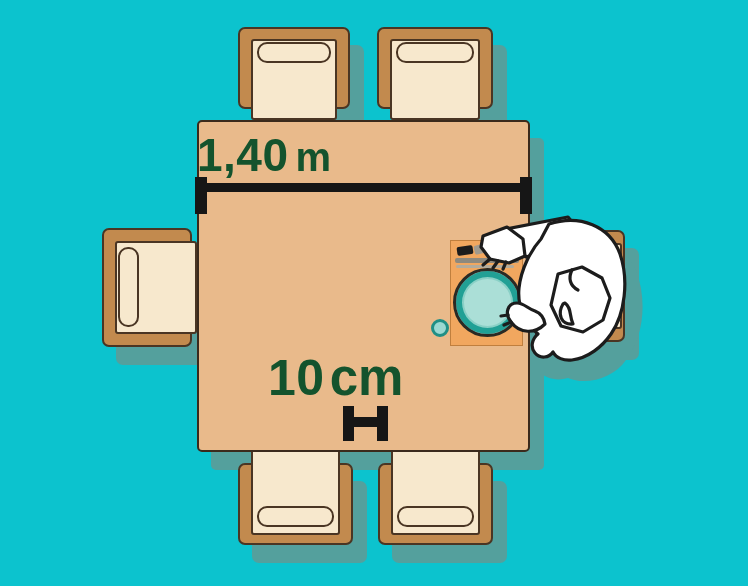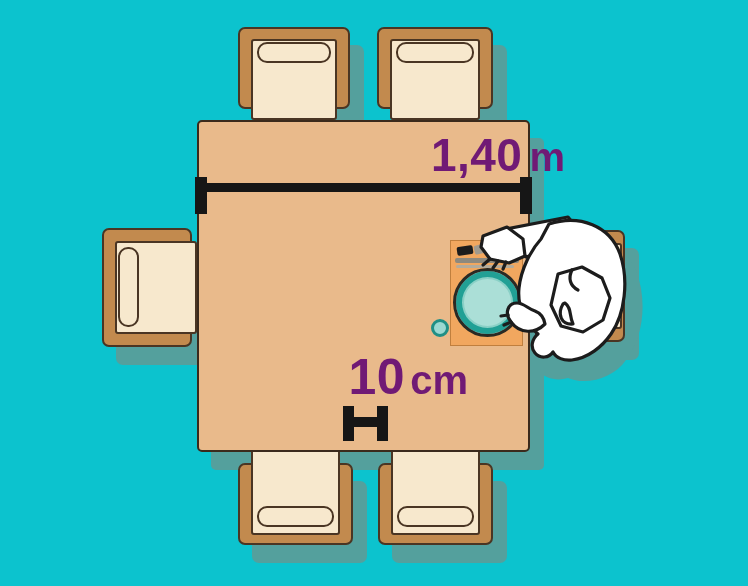--- a/index.html
+++ b/index.html
@@ -10,28 +10,28 @@
   .shadow{position:absolute;background:#54a09d;border-radius:7px;}
   
   .frame{position:absolute;background:#c28a4e;border:2.5px solid #4a3523;border-radius:7px;box-sizing:border-box;}
   .seat{position:absolute;background:#f7e8cd;border:2.5px solid #4a3523;border-radius:3px;box-sizing:border-box;}
   .bar{position:absolute;background:#f7e8cd;border:2.5px solid #4a3523;border-radius:10px;box-sizing:border-box;}
   .bar-gray{position:absolute;background:#ecd9b9;border:2.5px solid #87816f;border-radius:9px;box-sizing:border-box;}
   #table-top{position:absolute;left:197px;top:120px;width:333px;height:332px;background:#e9ba8b;
              border:2.5px solid #3b2a1c;border-radius:5px;box-sizing:border-box;}
   
   .dim{position:absolute;background:#161616;}
-  .dim-label{position:absolute;display:flex;align-items:baseline;justify-content:flex-end;
-             color:#701a75;font-weight:bold;white-space:nowrap;padding-left:35px;}
+  .dim-label{position:absolute;display:flex;align-items:baseline;justify-content:flex-start;
+             color:#14532d;font-weight:bold;white-space:nowrap;}
   .dim-label .val{letter-spacing:.5px;}
   .dim-label .unit{margin-left:7px;}
   #width-label{left:197px;top:128px;width:333px;font-size:46px;}
   #width-label .unit{font-size:40px;}
   #margin-label{left:268px;top:348px;width:165px;font-size:50px;}
-  #margin-label .unit{font-size:40px;margin-left:5px;}
+  #margin-label .unit{font-size:51px;margin-left:5px;}
   
   #placemat{position:absolute;left:450px;top:240px;width:73px;height:106px;background:#f1a75f;
             border:1.5px solid #c07f3e;box-sizing:border-box;}
   #plate{position:absolute;left:453px;top:268px;width:69px;height:69px;border-radius:50%;
          background:#abdfd7;border:3px solid #2a2a24;box-sizing:border-box;
          box-shadow:inset 0 0 0 6px #21a095, inset 0 0 0 8px #89d0c6;}
   #glass{position:absolute;left:431px;top:319px;width:18px;height:18px;border-radius:50%;
          background:#9ad8d2;border:3px solid #1f8f86;box-sizing:border-box;}
   .utensil{position:absolute;border-radius:2px;}
 </style>

